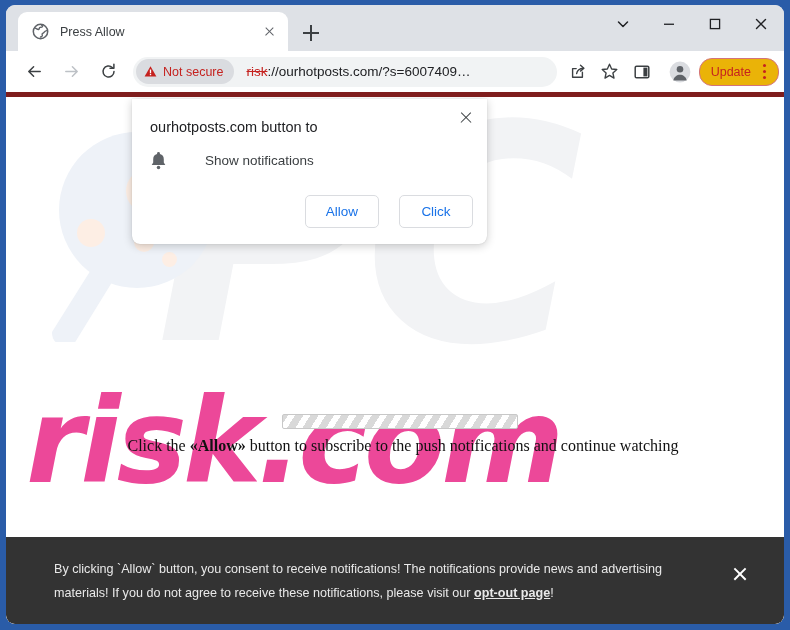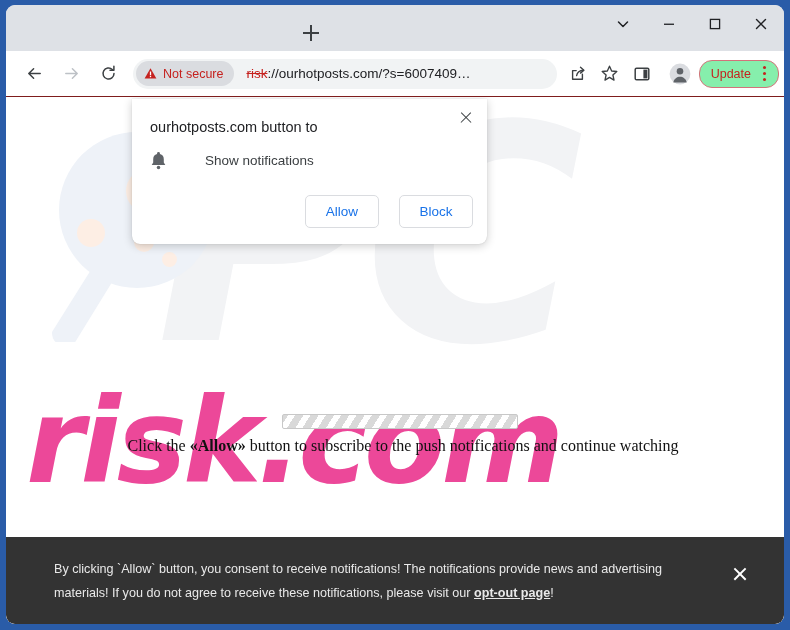--- a/index.html
+++ b/index.html
@@ -110,21 +110,21 @@
 
   
   .toolbar {
     position: absolute;
     left: 0; top: 46px;
     width: 100%;
     height: 46px;
     background: #ffffff;
     display: flex;
     align-items: center;
-    border-bottom: 1px solid #7f1d1d;
+    border-bottom: 5px solid #7f1d1d;
     box-sizing: border-box;
   }
   .nav-btn {
     width: 32px; height: 32px;
     margin-left: 5px;
     display: flex;
     align-items: center;
     justify-content: center;
     border-radius: 50%;
     flex: 0 0 auto;
@@ -190,21 +190,21 @@
   }
   .update-pill {
     height: 26px;
     border: 1px solid #d3737a;
     border-radius: 13px;
     display: flex;
     align-items: center;
     padding: 0 4px 0 11px;
     flex: 0 0 auto;
     margin-right: 5px;
-    background: #86efac;
+    background: #eab308;
   }
   .update-label {
     font-size: 12.5px;
     color: #c5221f;
     white-space: nowrap;
   }
   .kebab {
     width: 20px; height: 22px;
     display: flex;
     flex-direction: column;
@@ -403,20 +403,30 @@
   .consent-close::after  { transform: rotate(-45deg); }
 </style>
 </head>
 <body>
 
 <div class="window-frame">
   <div class="window-inner">
 
     <div class="tabstrip">
 
+      <div class="tab">
+        <span class="tab-favicon">
+          <svg width="17" height="17" viewBox="0 0 17 17">
+            <circle cx="8.5" cy="8.5" r="7.2" fill="none" stroke="#5f6368" stroke-width="1.5"></circle>
+            <path d="M3.2 5.2c1.6.6 2.3 1.6 3.4 1.3.9-.3.4-1.6 1.4-2.1.9-.5 2.2.2 2.6-.8.2-.6-.4-1.1-1.1-1.4M14.6 7.6c-1.1.2-2 .9-2.6 1.8-.4.7-1.4.6-1.8 1.4-.3.7.4 1.5 0 2.2-.3.6-1.1.7-1.7 1.1" fill="none" stroke="#5f6368" stroke-width="1.4" stroke-linecap="round"></path>
+          </svg>
+        </span>
+        <span class="tab-title">Press Allow</span>
+        <span class="tab-close"></span>
+      </div>
 
       <div class="new-tab-btn"></div>
 
       <div class="win-controls">
         <div class="win-btn">
           <svg width="14" height="14" viewBox="0 0 14 14">
             <path d="M2.5 5 L7 9.5 L11.5 5" fill="none" stroke="#202124" stroke-width="1.5" stroke-linecap="round" stroke-linejoin="round"></path>
           </svg>
         </div>
         <div class="win-btn">
@@ -538,21 +548,21 @@
         <div class="perm-row">
           <svg class="bell" width="17" height="19" viewBox="0 0 17 19">
             <path d="M8.5 1.1 a1.45 1.45 0 0 1 1.45 1.45 v0.55 a5.3 5.3 0 0 1 3.85 5.1 v3.3 l1.5 2.5 H1.7 l1.5-2.5 v-3.3 a5.3 5.3 0 0 1 3.85-5.1 v-0.55 A1.45 1.45 0 0 1 8.5 1.1 Z" fill="#5f6368"></path>
             <circle cx="8.5" cy="16.6" r="1.75" fill="#5f6368"></circle>
           </svg>
           <span class="perm-row-label">Show notifications</span>
         </div>
 
         <div class="perm-actions">
           <div class="perm-btn">Allow</div>
-          <div class="perm-btn">Block</div>
+          <div class="perm-btn">Click</div>
         </div>
       </div>
 
       <div class="consent-banner">
         <div class="consent-text"><span>By clicking `Allow` button, you consent to receive notifications! The notifications provide news and advertising materials! If you do not agree to receive these notifications, please visit our </span><span class="consent-link">opt-out page</span><span>!</span></div>
         <div class="consent-close"></div>
       </div>
 
     </div>
   </div>

